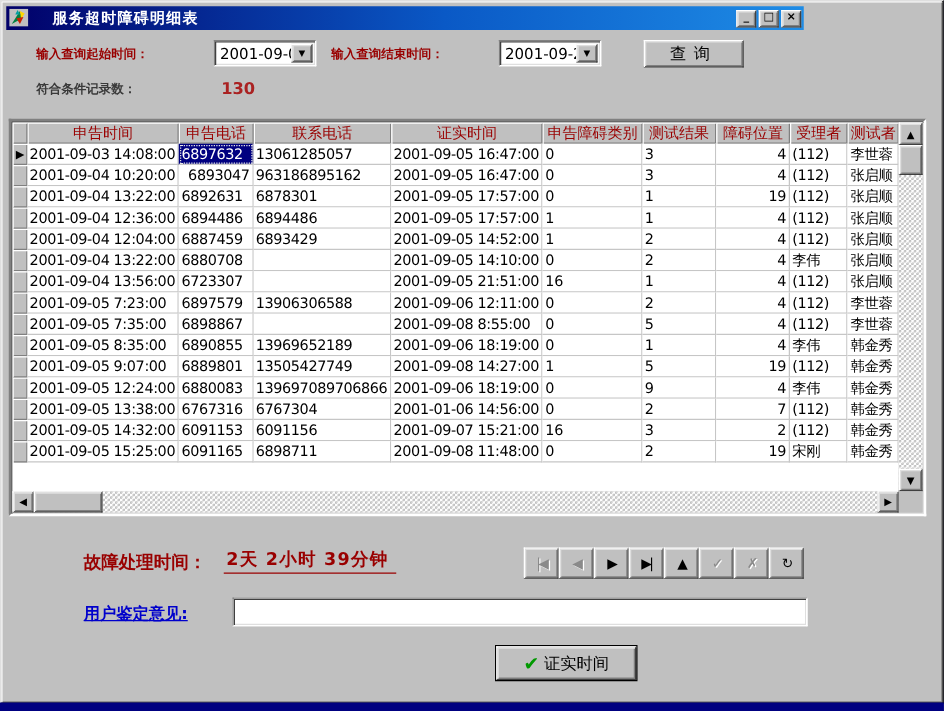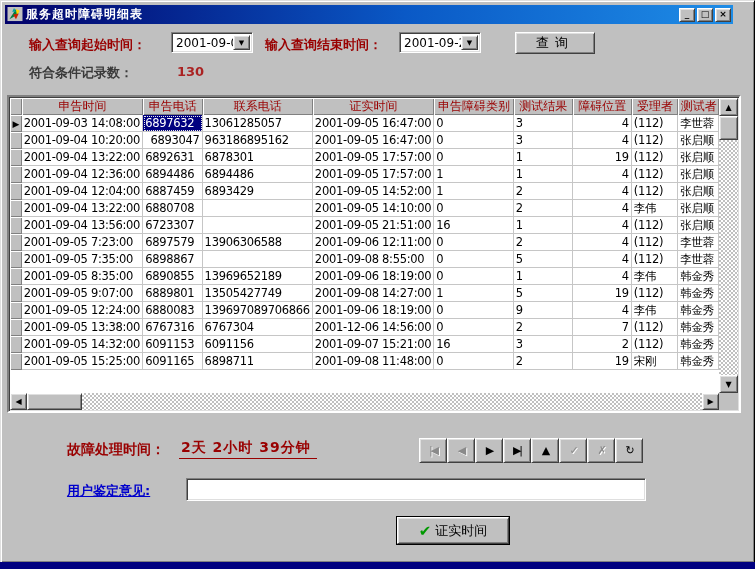--- a/index.html
+++ b/index.html
@@ -5,32 +5,32 @@
   * { margin:0; padding:0; box-sizing:border-box; }
   html,body { width:755px; height:569px; }
   body { font-family:"DejaVu Sans", sans-serif; background:#000080; overflow:hidden; }
 
   .window { position:absolute; left:0; top:0; width:755px; height:563px; background:#c0c0c0;
     border:1px solid; border-color:#dfdfdf #000 #000 #dfdfdf;
     box-shadow: inset 1px 1px 0 #fff, inset -1px -1px 0 #808080; }
   .desktop-strip { position:absolute; left:0; top:562px; width:755px; height:7px; background:#000080; }
 
   
-  .titlebar { position:absolute; left:4px; top:4px; width:728px; height:19px;
+  .titlebar { position:absolute; left:4px; top:4px; width:638px; height:19px;
     background:linear-gradient(90deg,#010069 0%,#0a59c6 55%,#1e8ce6 100%);
-    display:flex; align-items:center; padding:0 2px; }
+    display:flex; align-items:center; padding:0 2px;gap:16px; }
   .titlebar .app-icon { width:16px; height:15px; margin-right:3px; }
   .titlebar .title { color:#fff; font-weight:bold; font-size:12px; letter-spacing:1px; white-space:nowrap; }
   .winbtns { margin-left:auto; display:flex; gap:2px; }
   .winbtn { width:16px; height:14px; background:#c0c0c0; border:1px solid; border-color:#fff #404040 #404040 #fff;
     box-shadow: inset 1px 1px 0 #dfdfdf, inset -1px -1px 0 #808080;
     font-size:9px; font-weight:bold; color:#000; display:flex; align-items:center; justify-content:center; line-height:1; }
 
   
-  .lbl { position:absolute; font-size:13px; font-weight:bold; color:#990000; white-space:nowrap; }
+  .lbl { position:absolute; font-size:10px; font-weight:bold; color:#990000; white-space:nowrap; }
   .lbl-gray { color:#3a3a3a; }
   .count-val { position:absolute; font-size:13px; font-weight:bold; color:#aa2222; }
 
   
   .combo { position:absolute; width:82px; height:21px; background:#fff;
     border:1px solid; border-color:#808080 #fff #fff #808080;
     box-shadow: inset 1px 1px 0 #404040, inset -1px -1px 0 #dfdfdf; display:flex; }
   .combo .val { flex:1; font-size:12px; padding:3px 0 0 4px; white-space:nowrap; overflow:hidden; color:#000; }
   .combo .drop { width:17px; margin:2px 2px 2px 0; background:#c0c0c0; border:1px solid; border-color:#fff #404040 #404040 #fff;
     box-shadow: inset 1px 1px 0 #dfdfdf, inset -1px -1px 0 #808080;
@@ -298,21 +298,21 @@
               <td style="text-align: left;">9</td>
               <td style="text-align: right;">4</td>
               <td style="text-align: left;">李伟</td>
               <td style="text-align: left;">韩金秀</td>
             </tr>
             <tr>
               <td class="sel"></td>
               <td style="text-align: left;">2001-09-05 13:38:00</td>
               <td style="text-align: left;">6767316</td>
               <td style="text-align: left;">6767304</td>
-              <td style="text-align: left;">2001-12-06 14:56:00</td>
+              <td style="text-align: left;">2001-01-06 14:56:00</td>
               <td style="text-align: left;">0</td>
               <td style="text-align: left;">2</td>
               <td style="text-align: right;">7</td>
               <td style="text-align: left;">(112)</td>
               <td style="text-align: left;">韩金秀</td>
             </tr>
             <tr>
               <td class="sel"></td>
               <td style="text-align: left;">2001-09-05 14:32:00</td>
               <td style="text-align: left;">6091153</td>

